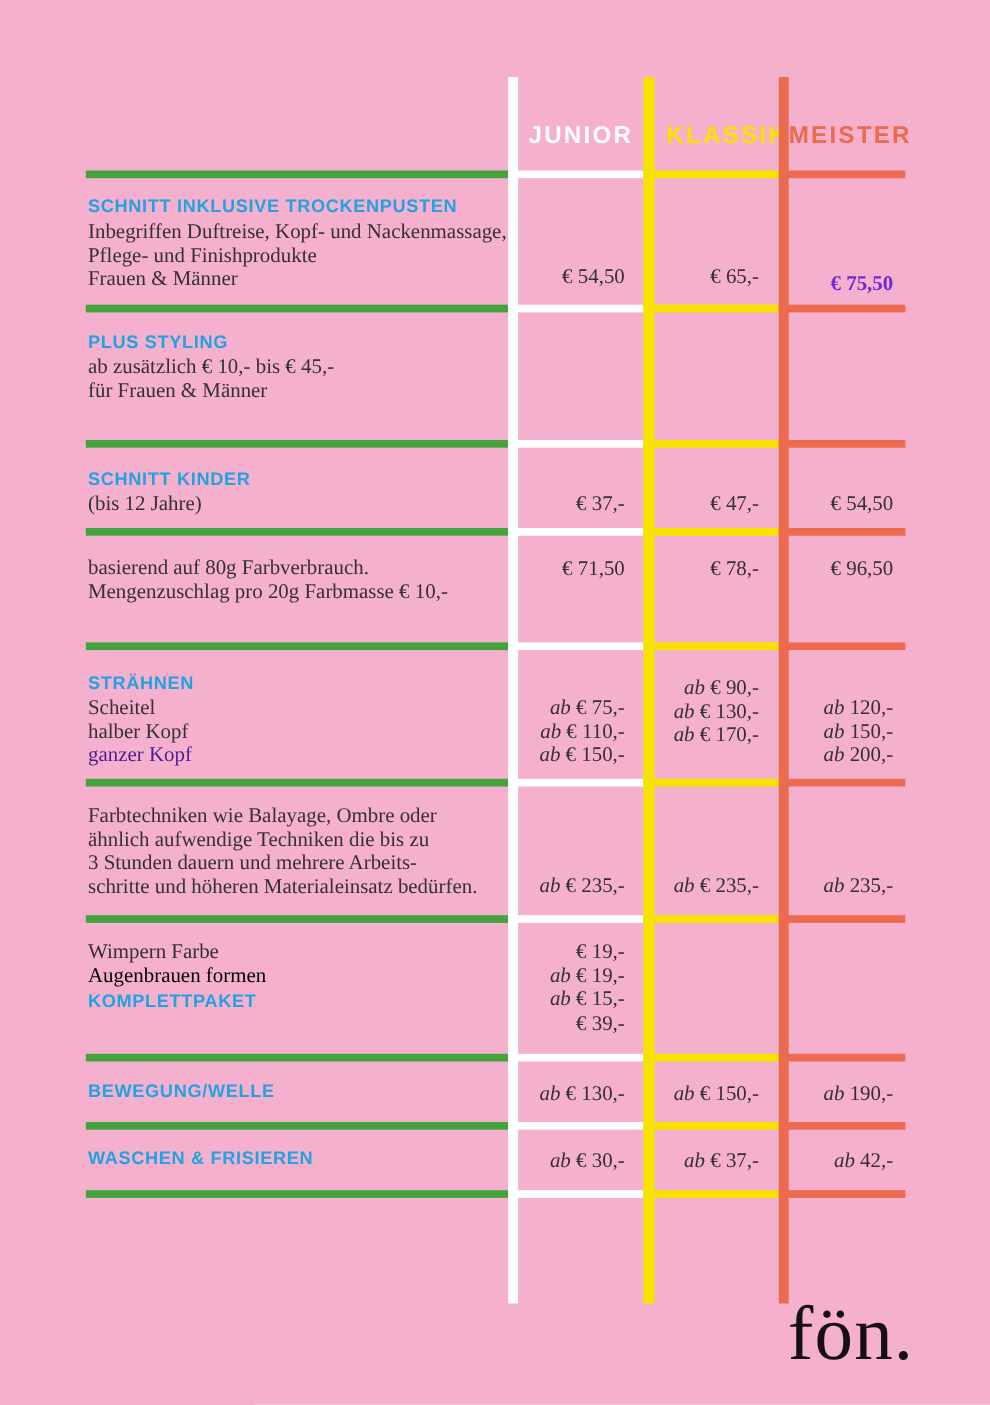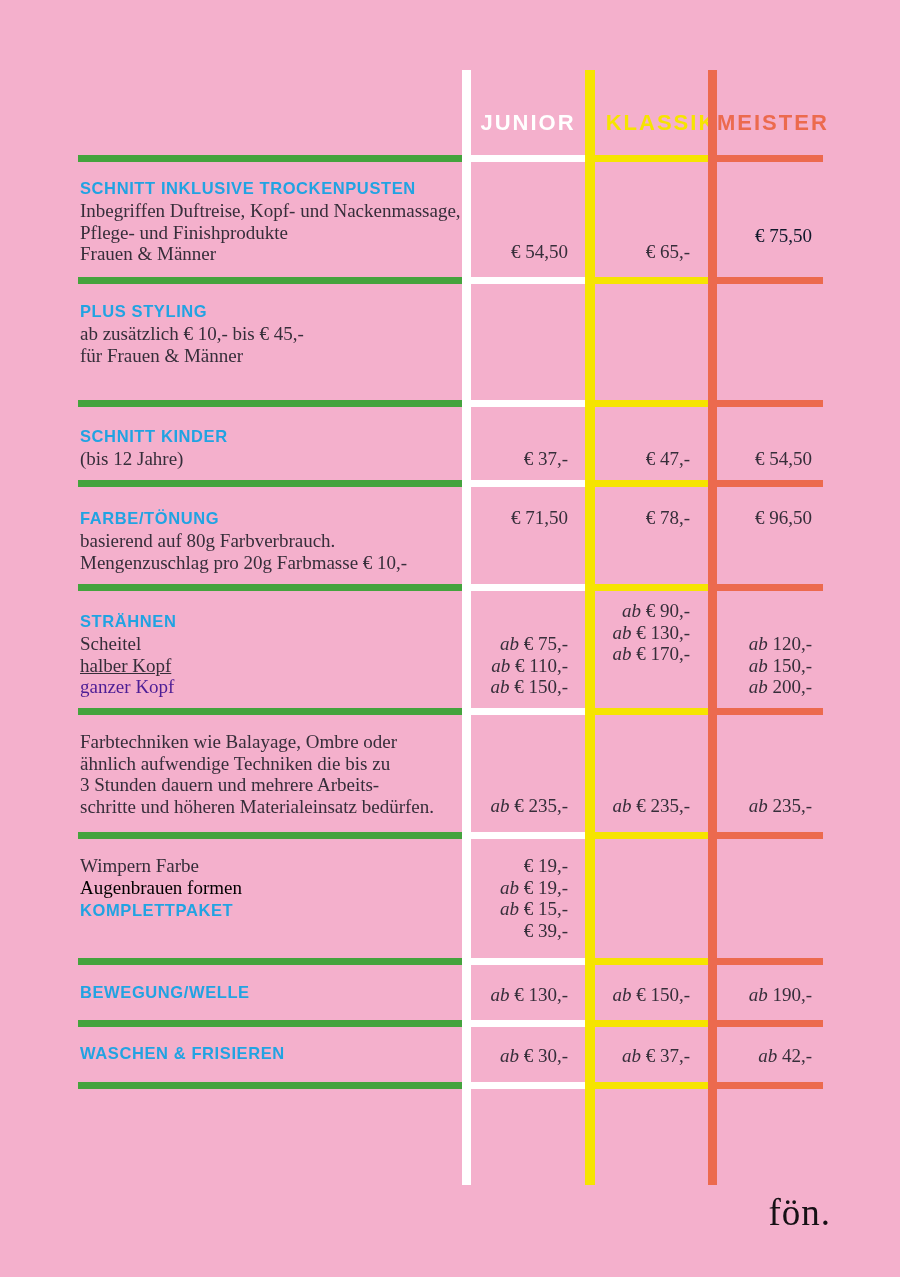--- a/index.html
+++ b/index.html
@@ -12,21 +12,21 @@
   .sec-text{position:absolute;left:80px;width:382px;}
   .hline{font-family:"Liberation Sans",sans-serif;font-size:16.5px;font-weight:bold;
          letter-spacing:0.6px;line-height:24px;height:24px;white-space:nowrap;}
   .bline{font-family:"Liberation Serif",serif;font-size:19px;line-height:21.5px;
          height:21.5px;white-space:nowrap;}
   .pricecell{position:absolute;text-align:right;font-family:"Liberation Serif",serif;
              font-size:19px;}
   .pline{line-height:21.5px;height:21.5px;white-space:nowrap;}
   .pline i{font-style:italic;}
   #logo{position:absolute;right:69px;top:1184px;font-family:"Liberation Serif",serif;
-        font-size:37px;line-height:58px;letter-spacing:1px;}
+        font-size:70px;line-height:58px;letter-spacing:1px;}
 </style>
 </head>
 <body>
 
 <div id="page" style="background: rgb(244, 176, 204);">
   <div class="colhead" id="head-junior" style="left: 471px; width: 114px; color: rgb(255, 255, 255);">JUNIOR</div>
   <div class="colhead" id="head-klassik" style="left: 595px; width: 132px; color: rgb(246, 228, 0);">KLASSIK</div>
   <div class="colhead" id="head-meister" style="left: 717px; width: 106px; color: rgb(236, 106, 78);">MEISTER</div>
   <div id="logo" style="color: rgb(22, 16, 21);">fön.</div>
 <div class="rung" style="left: 78px; top: 155px; width: 384px; height: 7px; background: rgb(68, 163, 61);"></div>
@@ -77,21 +77,21 @@
       <div class="bline" style="color: rgb(54, 46, 58);">Inbegriffen Duftreise, Kopf- und Nackenmassage,</div>
       <div class="bline" style="color: rgb(54, 46, 58);">Pflege- und Finishprodukte</div>
       <div class="bline" style="color: rgb(54, 46, 58);">Frauen &amp; Männer</div>
     </div>
     <div class="pricecell" style="left: 471px; width: 97px; top: 241px; color: rgb(54, 46, 58);">
       <div class="pline">€ 54,50</div>
     </div>
     <div class="pricecell" style="left: 595px; width: 95px; top: 241px; color: rgb(54, 46, 58);">
       <div class="pline">€ 65,-</div>
     </div>
-    <div class="pricecell" style="left: 717px; width: 95px; top: 225px; color: #0f172a;">
+    <div class="pricecell" style="left: 717px; width: 95px; top: 248px; color: #6d28d9; font-weight: bold;">
       <div class="pline">€ 75,50</div>
     </div>
     <div class="sec-text" style="top: 299px;">
       <div class="hline" style="color: rgb(33, 163, 226);">PLUS STYLING</div>
       <div class="bline" style="color: rgb(54, 46, 58);">ab zusätzlich € 10,-  bis € 45,-</div>
       <div class="bline" style="color: rgb(54, 46, 58);">für Frauen &amp; Männer</div>
     </div>
     <div class="sec-text" style="top: 424px;">
       <div class="hline" style="color: rgb(33, 163, 226);">SCHNITT KINDER</div>
       <div class="bline" style="color: rgb(54, 46, 58);">(bis 12 Jahre)</div>
@@ -99,45 +99,44 @@
     <div class="pricecell" style="left: 471px; width: 97px; top: 448px; color: rgb(54, 46, 58);">
       <div class="pline">€ 37,-</div>
     </div>
     <div class="pricecell" style="left: 595px; width: 95px; top: 448px; color: rgb(54, 46, 58);">
       <div class="pline">€ 47,-</div>
     </div>
     <div class="pricecell" style="left: 717px; width: 95px; top: 448px; color: rgb(54, 46, 58);">
       <div class="pline">€ 54,50</div>
     </div>
     <div class="sec-text" style="top: 506px;">
-      <div class="hline" style="color: rgb(33, 163, 226);">FARBE/TÖNUNG</div>
       <div class="bline" style="color: rgb(54, 46, 58);">basierend auf 80g Farbverbrauch.</div>
       <div class="bline" style="color: rgb(54, 46, 58);">Mengenzuschlag pro 20g Farbmasse € 10,-</div>
     </div>
     <div class="pricecell" style="left: 471px; width: 97px; top: 507px; color: rgb(54, 46, 58);">
       <div class="pline">€ 71,50</div>
     </div>
     <div class="pricecell" style="left: 595px; width: 95px; top: 507px; color: rgb(54, 46, 58);">
       <div class="pline">€ 78,-</div>
     </div>
     <div class="pricecell" style="left: 717px; width: 95px; top: 507px; color: rgb(54, 46, 58);">
       <div class="pline">€ 96,50</div>
     </div>
     <div class="sec-text" style="top: 609px;">
       <div class="hline" style="color: rgb(33, 163, 226);">STRÄHNEN</div>
       <div class="bline" style="color: rgb(54, 46, 58);">Scheitel</div>
-      <div class="bline" style="color: rgb(54, 46, 58); text-decoration: underline;">halber Kopf</div>
+      <div class="bline" style="color: rgb(54, 46, 58);">halber Kopf</div>
       <div class="bline" style="color: #4c1d95;">ganzer Kopf</div>
     </div>
     <div class="pricecell" style="left: 471px; width: 97px; top: 633px; color: rgb(54, 46, 58);">
       <div class="pline"><i>ab</i> € 75,-</div>
       <div class="pline"><i>ab</i> € 110,-</div>
       <div class="pline"><i>ab</i> € 150,-</div>
     </div>
-    <div class="pricecell" style="left: 595px; width: 95px; top: 600px; color: rgb(54, 46, 58);">
+    <div class="pricecell" style="left: 595px; width: 95px; top: 615px; color: rgb(54, 46, 58);">
       <div class="pline"><i>ab</i> € 90,-</div>
       <div class="pline"><i>ab</i> € 130,-</div>
       <div class="pline"><i>ab</i> € 170,-</div>
     </div>
     <div class="pricecell" style="left: 717px; width: 95px; top: 633px; color: rgb(54, 46, 58);">
       <div class="pline"><i>ab</i> 120,-</div>
       <div class="pline"><i>ab</i> 150,-</div>
       <div class="pline"><i>ab</i> 200,-</div>
     </div>
     <div class="sec-text" style="top: 731px;">

